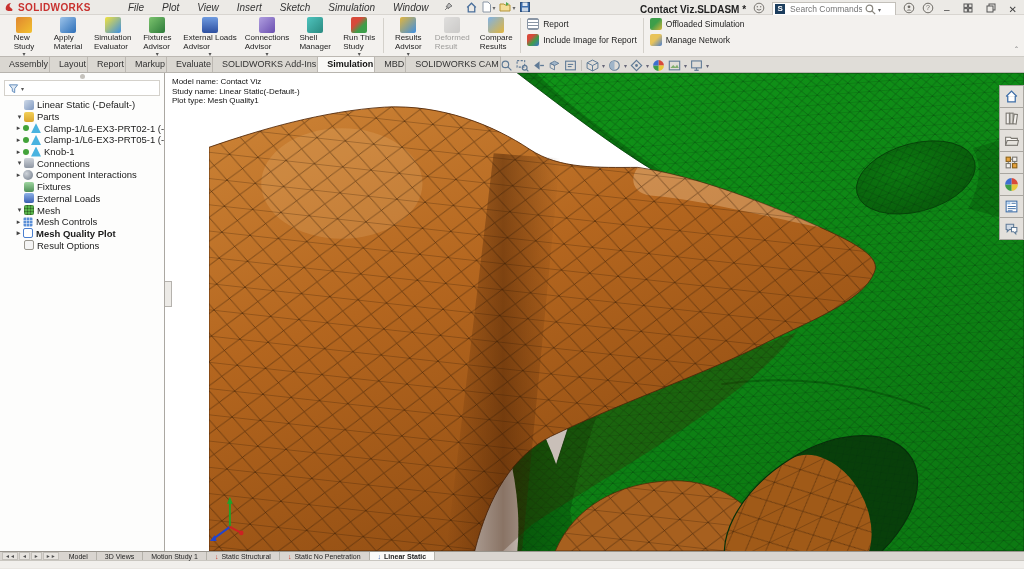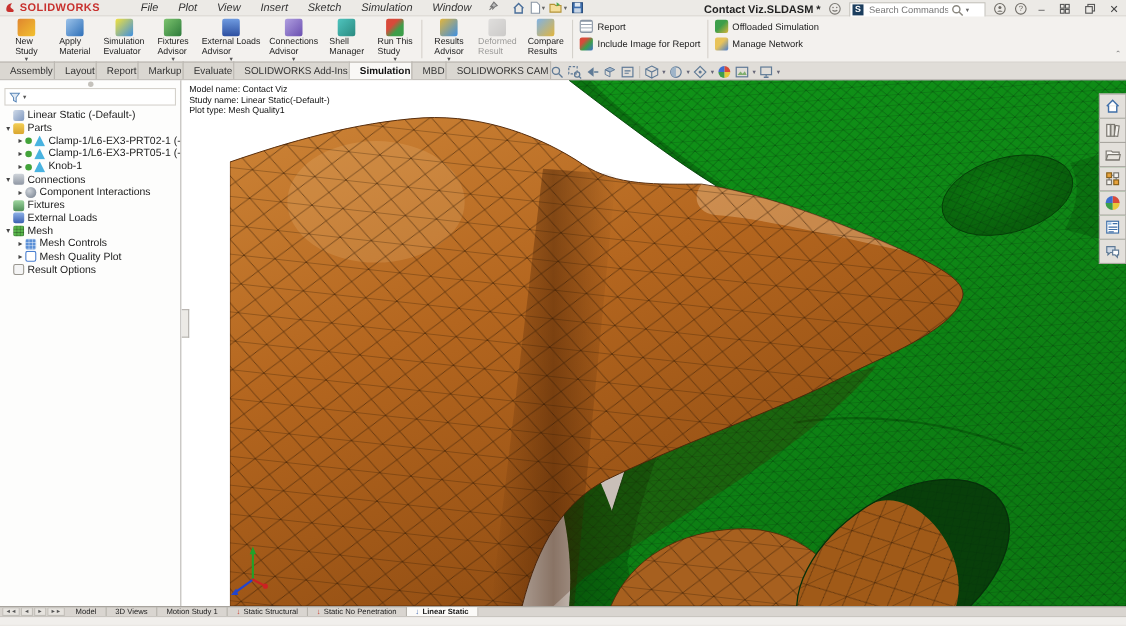--- a/index.html
+++ b/index.html
@@ -41,35 +41,35 @@
   .hcaret{font-size:6px;color:#667;}
   .hsep{width:1px;height:11px;background:#c2bfb9;margin:0 1px;}
   
   #main{display:flex;height:478px;}
   #treepanel{width:165px;background:#fdfdfc;border-right:1px solid #aba8a2;box-sizing:border-box;position:relative;}
   .splitter-dot{position:absolute;top:1px;left:80px;width:5px;height:5px;border-radius:50%;background:#c5c2bc;}
   .filterrow{margin:7px 4px 3px 4px;border:1px solid #d4d1cb;height:14px;display:flex;align-items:center;padding:0 3px;background:#fff;}
   .fcaret{font-size:6px;color:#555;margin-left:2px;}
   .trow{display:flex;align-items:center;height:11.7px;font-size:9.5px;color:#1a1a1a;white-space:nowrap;overflow:hidden;}
   .exp{width:9px;flex:none;font-size:7px;color:#444;text-align:center;}
-  .d1{padding-left:14px;}.d0{padding-left:3px;}
+  .d1{padding-left:14px;}.d0{padding-left:15px;}
   .ti{display:inline-block;width:10px;height:10px;margin-right:3px;border-radius:2px;flex:none;}
   .ti-study{background:linear-gradient(135deg,#cfdae8,#7f98c0);}
   .ti-folder{background:linear-gradient(#f3cf56,#d9a52e);}
   .ti-check{width:6px;height:6px;border-radius:50%;background:#43a33a;margin-right:2px;}
   .ti-part{background:#49b3e0;clip-path:polygon(50% 0,100% 100%,0 100%);border-radius:0;}
   .ti-conn{background:linear-gradient(#cfd4da,#8f97a3);}
   .ti-inter{background:radial-gradient(circle at 35% 35%,#cfd4da,#6f7a88);border-radius:50%;}
   .ti-fix{background:linear-gradient(#9fd6a0,#4f8f57);}
   .ti-load{background:linear-gradient(#8fb2e8,#3a5fb0);}
   .ti-mesh{background:#58b54a;background-image:linear-gradient(rgba(0,0,0,.25) 1px,transparent 1px),linear-gradient(90deg,rgba(0,0,0,.25) 1px,transparent 1px);background-size:3px 3px;}
   .ti-meshctl{background:#5a8fd6;background-image:linear-gradient(rgba(255,255,255,.5) 1px,transparent 1px),linear-gradient(90deg,rgba(255,255,255,.5) 1px,transparent 1px);background-size:3px 3px;}
   .ti-plot{background:#fff;border:1px solid #4a7fd0;box-sizing:border-box;}
   .ti-result{background:#f4f4f4;border:1px solid #9a978f;box-sizing:border-box;}
-  .bold{font-weight:normal;}
+  .bold{font-weight:bold;}
   #viewport{flex:1;position:relative;background:#fff;overflow:hidden;padding-left:44px;}
   .vp-info{position:absolute;left:7px;top:4px;font-size:8px;line-height:9.5px;color:#111;z-index:5;}
   .flyout-handle{position:absolute;left:0;top:208px;width:6px;height:24px;background:#eceae6;border:1px solid #b5b2ad;border-left:none;z-index:6;}
   
   .taskpane{position:absolute;right:0;top:12px;z-index:7;display:flex;flex-direction:column;}
   .tp-btn{width:23px;height:21px;background:#e3e0db;border:1px solid #a9a6a0;border-top:none;display:flex;align-items:center;justify-content:center;}
   .tp-btn:first-child{border-top:1px solid #a9a6a0;}
   
   #bottomtabs{height:8px;background:#d9d5d0;border-top:1px solid #98948d;display:flex;align-items:stretch;font-size:7px;}
   .navbtns{display:flex;align-items:center;padding:0 2px;gap:1px;}

